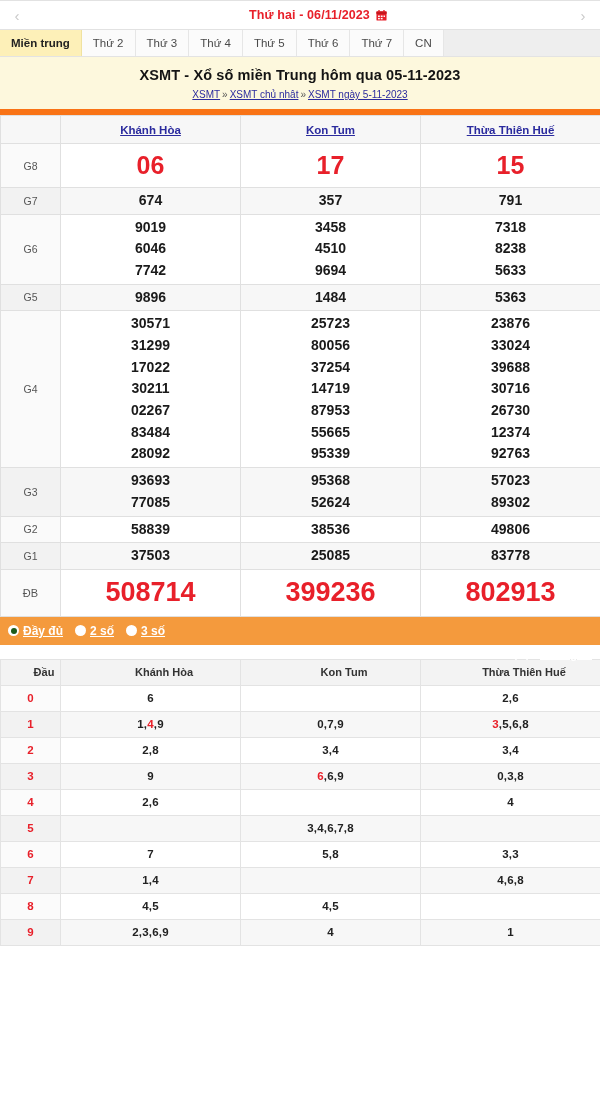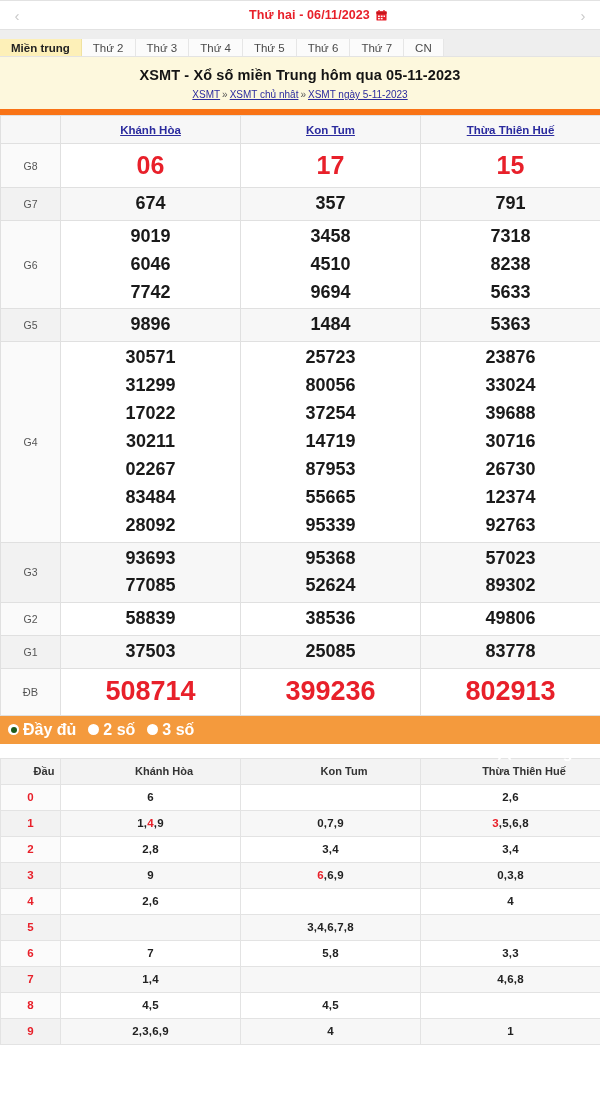--- a/index.html
+++ b/index.html
@@ -42,21 +42,21 @@
 
   
   .tabbar {
     height: 27px;
     background: #eeeeee;
     display: flex; align-items: flex-end;
     border-bottom: 1px solid #e3e3e3;
     overflow: hidden;
   }
   .tab {
-    height: 17px;
+    height: 27px;
     padding: 0 11px;
     display: flex; align-items: center;
     font-size: 11.5px;
     color: #4a4a4a;
     background: #fbfbfb;
     border-right: 1px solid #e6e6e6;
     white-space: nowrap;
   }
   .tab.active {
     background: #fdf0b8;
@@ -111,42 +111,43 @@
   table.results thead th a {
     color: #2b2b9e; text-decoration: underline;
   }
   td.prizelabel {
     background: #fafafa;
     font-size: 10.5px;
     color: #555;
     font-weight: normal;
   }
   td.val {
-    font-size: 18px;
+    font-size: 14px;
     font-weight: bold;
     color: #1a1a1a;
     line-height: 1.55;
     padding: 2px 0;
   }
   tr.alt td { background: #f7f7f7; }
   tr.alt td.prizelabel { background: #f2f2f2; }
   td.val .n { display: block; }
   td.g8 { font-size: 25px; color: #e8202a; }
   td.db { font-size: 27px; color: #e8202a; }
   tr.r-db td.prizelabel { font-size: 11px; }
 
   
   .orangebar {
     height: 28px;
     background: #f49a3d;
     display: flex; align-items: center;
     padding: 0 8px;
     color: #fff;
-    font-size: 16px;
+    font-size: 12px;
     font-weight: bold;
+    text-decoration: underline;
   }
   .radio-opt { display: flex; align-items: center; gap: 4px; margin-right: 12px; }
   .radio-dot {
     width: 11px; height: 11px; border-radius: 50%;
     background: #ffffff; display: inline-block;
     position: relative;
   }
   .radio-dot.on::after {
     content: ""; position: absolute;
     left: 2.5px; top: 2.5px; width: 6px; height: 6px;

